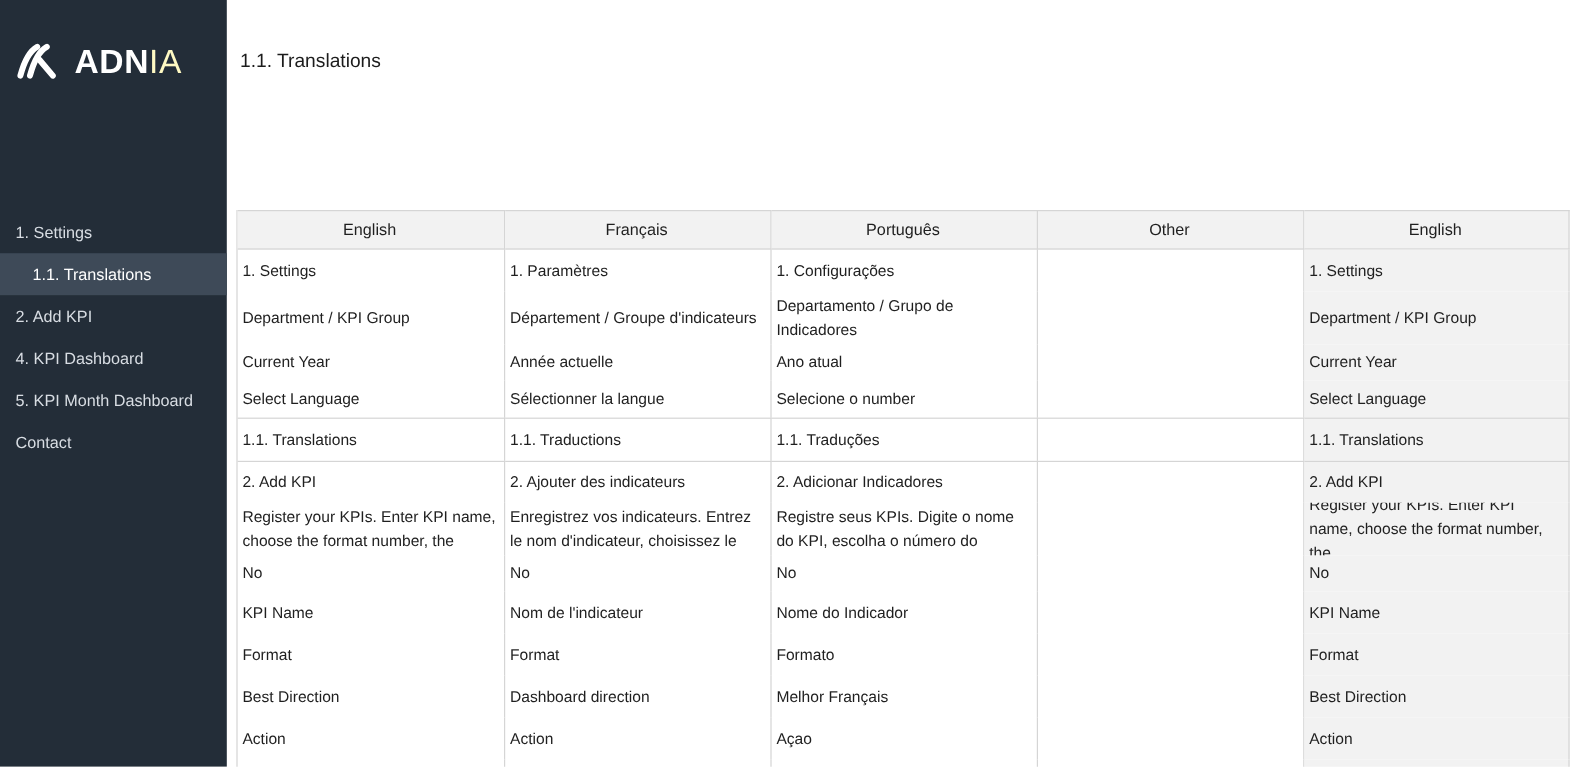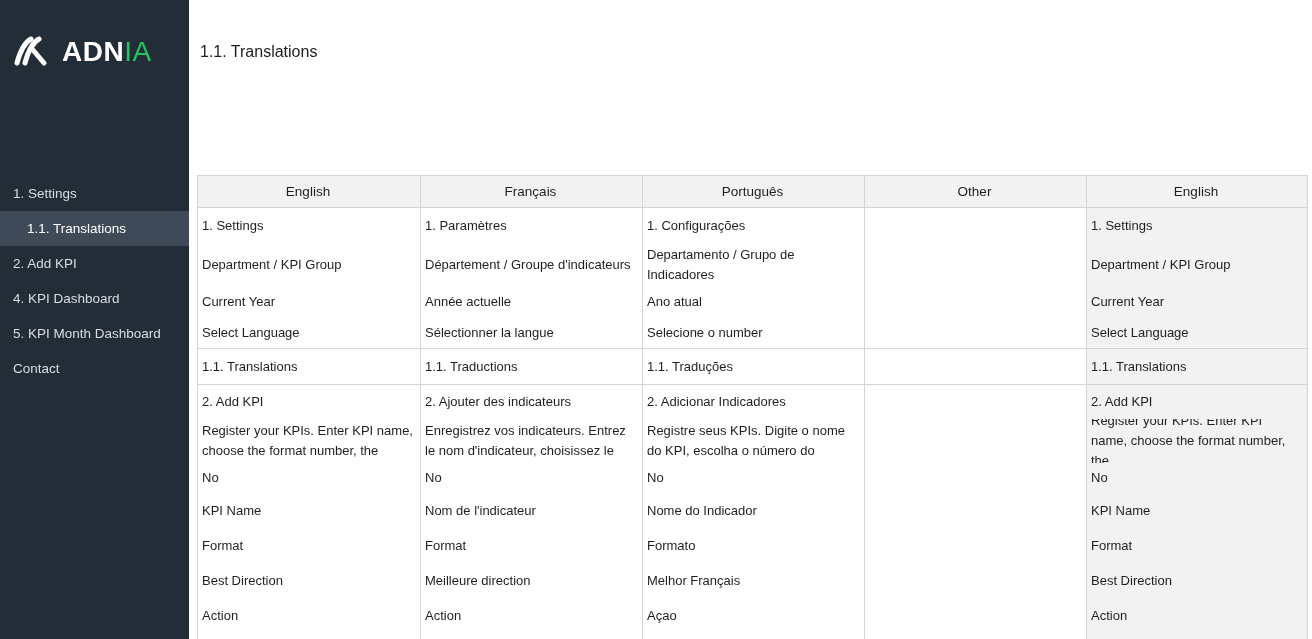--- a/index.html
+++ b/index.html
@@ -21,21 +21,21 @@
   .logo {
     position: absolute; top: 30px; left: 10px;
     display: flex; align-items: center;
   }
   .logo svg { display: block; }
   .brand {
     margin-left: 8px; font-size: 28px; letter-spacing: .5px;
     color: #ffffff; white-space: nowrap;
   }
   .brand .bold { font-weight: 700; }
-  .brand .light { font-weight: 300; color: #22c55e; }
+  .brand .light { font-weight: 300; color: #fef9c3; }
 
   .nav { position: absolute; top: 176px; left: 0; width: 189px; }
   .nav-item {
     height: 35px; display: flex; align-items: center;
     padding-left: 13px; font-size: 13.5px;
     color: var(--sidebar_text, #d8dde3);
     cursor: pointer; white-space: nowrap;
   }
   .nav-item.indent { padding-left: 27px; }
   .nav-item.active { background: var(--sidebar_active, #3e4a58); color: #ffffff; }
@@ -160,21 +160,21 @@
   <div class="c"></div>
   <div class="c e">KPI Name</div>
 
   <div class="c">Format</div>
   <div class="c">Format</div>
   <div class="c">Formato</div>
   <div class="c"></div>
   <div class="c e">Format</div>
 
   <div class="c">Best Direction</div>
-  <div class="c">Meilleure direction</div>
+  <div class="c">Dashboard direction</div>
   <div class="c">Melhor Français</div>
   <div class="c"></div>
   <div class="c e">Best Direction</div>
 
   <div class="c">Action</div>
   <div class="c">Action</div>
   <div class="c">Açao</div>
   <div class="c"></div>
   <div class="c e">Action</div>
 

